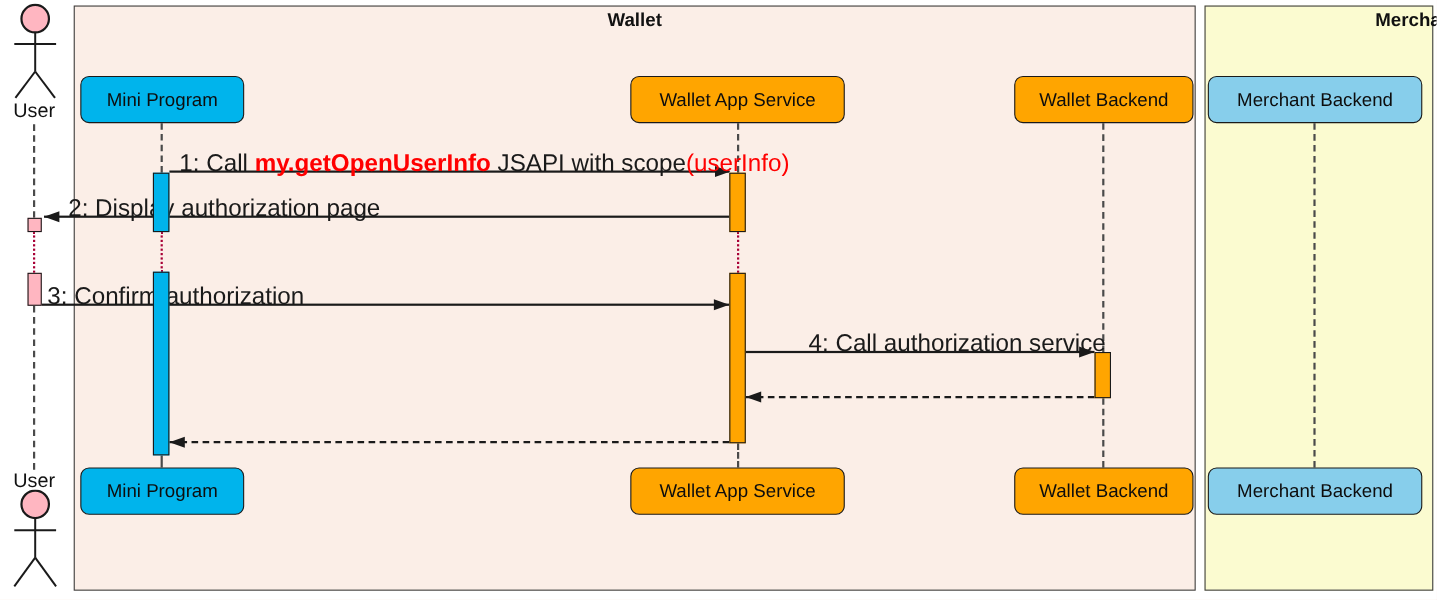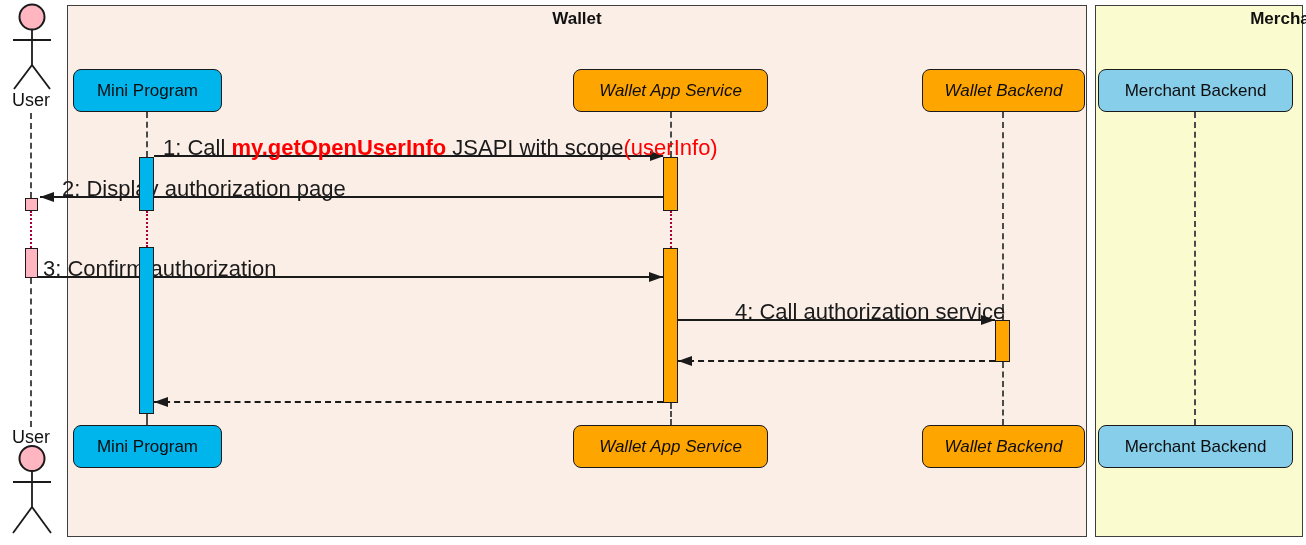--- a/index.html
+++ b/index.html
@@ -83,21 +83,21 @@
     border-radius: 8px;
     display: flex;
     align-items: center;
     justify-content: center;
     font-size: 17px;
     color: #0d0d0d;
     z-index: 6;
     white-space: nowrap;
   }
   .pbox.cyan { background: var(--cyan); }
-  .pbox.orange { background: var(--orange); font-style: italic; }
+  .pbox.orange { background: var(--orange); }
   .pbox.skyblue { background: var(--skyblue); }
 
   .msg {
     position: absolute;
     font-size: 22px;
     color: #1a1a1a;
     white-space: nowrap;
     z-index: 4;
   }
   .msg .hl { color: var(--red-text); }

